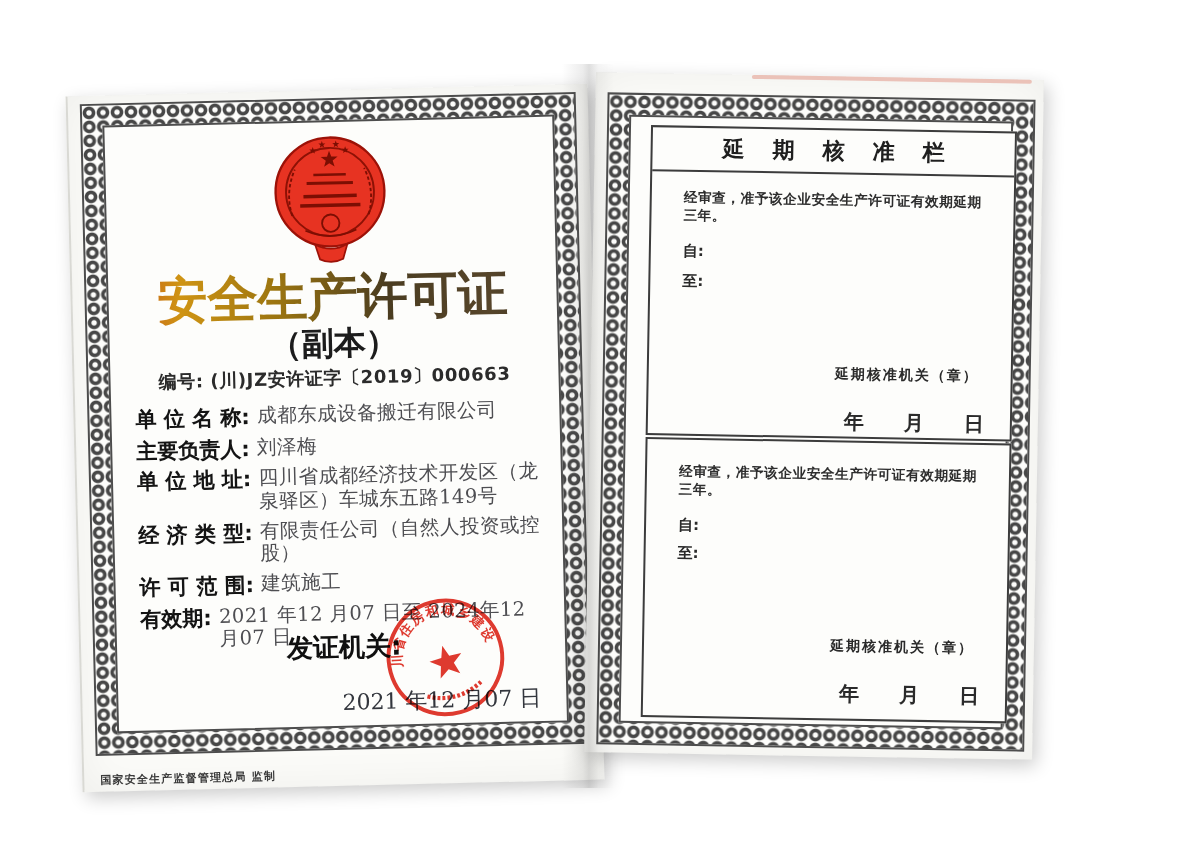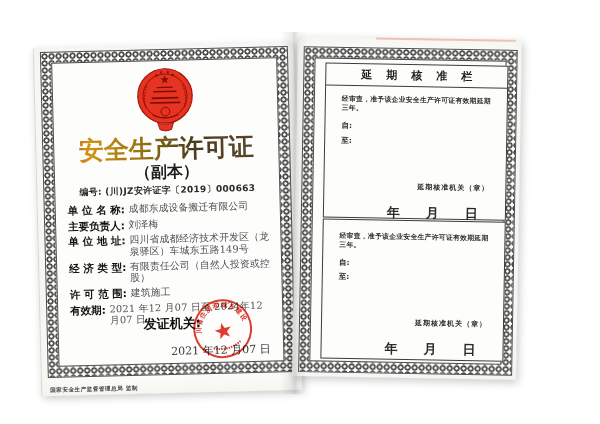--- a/index.html
+++ b/index.html
@@ -60,21 +60,21 @@
     font-size:11px;font-weight:bold;color:#1f1f1f;letter-spacing:14px;text-indent:14px;white-space:nowrap;}
   .rstatement{position:absolute;left:16px;right:10px;font-size:6.8px;font-weight:bold;
     color:#2e2e2e;letter-spacing:.3px;line-height:9px;}
   .rbox1 .rstatement{top:31px;}
   .rbox2 .rstatement{top:12px;}
   .rfrom,.rto{position:absolute;left:16px;font-size:7.5px;font-weight:bold;color:#2a2a2a;}
   .rbox1 .rfrom{top:57px;} .rbox1 .rto{top:72px;}
   .rbox2 .rfrom{top:38px;} .rbox2 .rto{top:52px;}
   .rauthority{position:absolute;right:16px;font-size:7px;font-weight:bold;color:#2a2a2a;letter-spacing:1px;}
   .rbox1 .rauthority{top:117px;} .rbox2 .rauthority{top:97px;}
-  .rdate{position:absolute;right:27px;font-size:13px;font-weight:bold;color:#2a2a2a;white-space:pre;}
+  .rdate{position:absolute;right:13px;font-size:10px;font-weight:bold;color:#2a2a2a;white-space:pre;}
   .rbox1 .rdate{top:139px;} .rbox2 .rdate{top:119px;}
 
   
   .spine{position:absolute;left:281px;top:32px;width:26px;height:362px;z-index:5;pointer-events:none;
     background:linear-gradient(to right, rgba(0,0,0,0) 0%, rgba(70,70,70,.10) 40%, rgba(90,90,90,.20) 52%, rgba(0,0,0,.04) 70%, rgba(0,0,0,0) 100%);}
 </style>
 </head>
 <body>
 
 <div class="photo">

